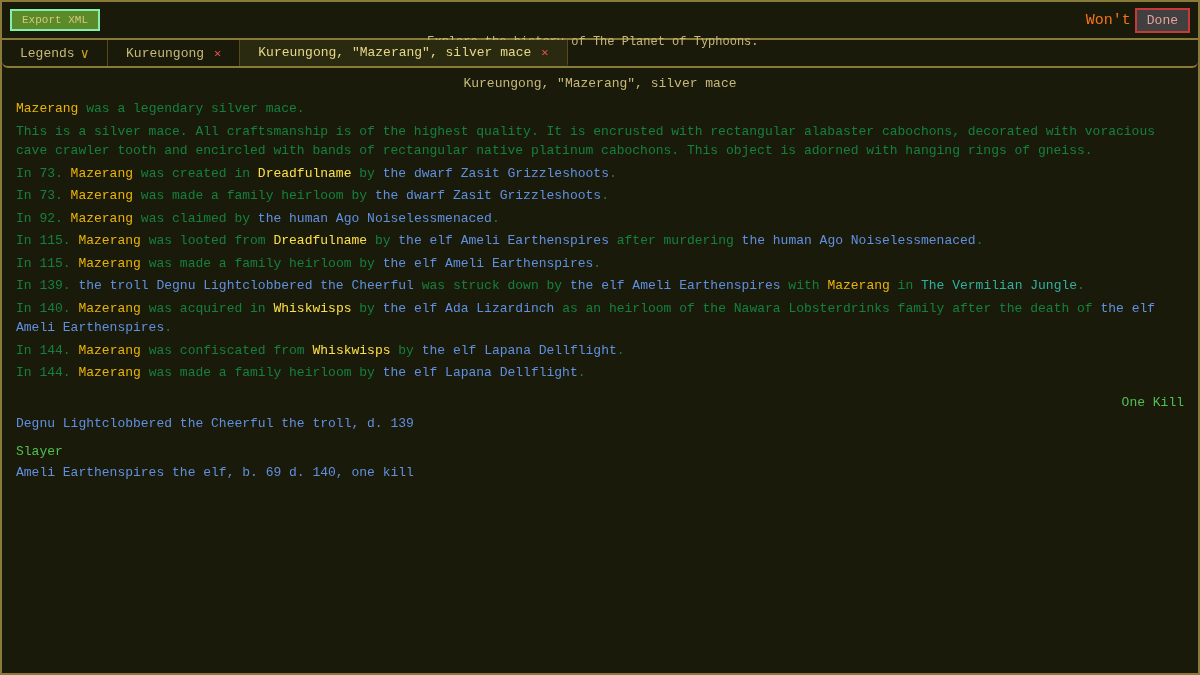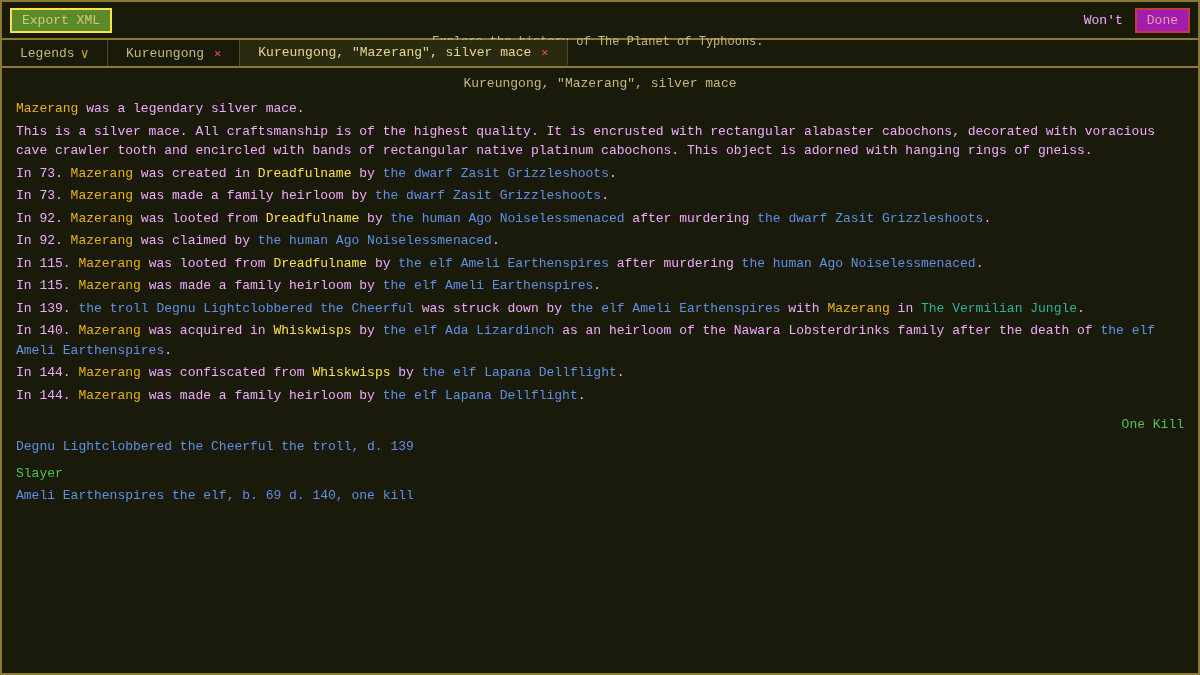--- a/index.html
+++ b/index.html
@@ -18,53 +18,54 @@
       align-items: center;
       justify-content: space-between;
       background: #1a1a0a;
       border-bottom: 2px solid #8a7a3a;
       padding: 4px 8px;
       height: 38px;
     }
     #export-btn {
       background: #5a8a2a;
       color: #d4c87a;
-      border: 2px solid #fde047;
+      border: 2px solid #86efac;
       padding: 3px 10px;
       font-family: 'Courier New', Courier, monospace;
-      font-size: 13px;
+      font-size: 11px;
       cursor: pointer;
     }
     #title {
       color: #c8b87a;
       font-size: 12px;
       text-align: center;
       flex: 1;
       margin-top: 44px;
     }
     #done-btn {
-      background: #a21caf;
+      background: #404040;
       color: #e8a0a0;
       border: 2px solid #c83a3a;
       padding: 3px 10px;
       font-family: 'Courier New', Courier, monospace;
       font-size: 13px;
       cursor: pointer;
     }
     #won-t {
-      color: #f0abfc;
-      font-size: 13px;
-      margin-right: 12px;
+      color: #f97316;
+      font-size: 15px;
+      margin-right: 4px;
     }
     #tabs-bar {
       display: flex;
       align-items: stretch;
       background: #1a1a0a;
       border-bottom: 2px solid #8a7a3a;
       height: 28px;
+      border-radius: 6px;
     }
     .tab {
       display: flex;
       align-items: center;
       padding: 2px 18px;
       border-right: 1px solid #5a4a1a;
       cursor: pointer;
       color: #c8b87a;
       position: relative;
       font-size: 13px;
@@ -94,21 +95,21 @@
     #artifact-title {
       text-align: center;
       color: #c8b87a;
       margin-bottom: 8px;
       font-size: 13px;
     }
     .line {
       margin-bottom: 3px;
       line-height: 1.5;
     }
-    .white { color: #f0abfc; }
+    .white { color: #15803d; }
     .cyan { color: #eab308; }
     .orange { color: #fde047; }
     .light-blue { color: #6090e0; text-align: right; }
     .teal { color: #30b0a0; }
     .section-header {
       color: #50c050;
       margin-top: 10px;
       margin-bottom: 2px;
       text-align: right;
     }
@@ -154,23 +155,20 @@
   <div class="line white">    This is a silver mace. All craftsmanship is of the highest quality. It is encrusted with rectangular alabaster cabochons, decorated with voracious cave crawler tooth and encircled with bands of rectangular native platinum cabochons. This object is adorned with hanging rings of gneiss.</div>
 
   <div class="line">
     <span class="white">In 73. </span><span class="cyan">Mazerang</span><span class="white"> was created in </span><span class="orange">Dreadfulname</span><span class="white"> by </span><span class="light-blue">the dwarf Zasit Grizzleshoots</span><span class="white">.</span>
   </div>
 
   <div class="line">
     <span class="white">In 73. </span><span class="cyan">Mazerang</span><span class="white"> was made a family heirloom by </span><span class="light-blue">the dwarf Zasit Grizzleshoots</span><span class="white">.</span>
   </div>
 
-  <div class="line">
-    <span class="white">In 92. </span><span class="cyan">Mazerang</span><span class="white"> was looted from </span><span class="orange">Dreadfulname</span><span class="white"> by </span><span class="light-blue">the human Ago Noiselessmenaced</span><span class="white"> after murdering </span><span class="light-blue">the dwarf Zasit Grizzleshoots</span><span class="white">.</span>
-  </div>
 
   <div class="line">
     <span class="white">In 92. </span><span class="cyan">Mazerang</span><span class="white"> was claimed by </span><span class="light-blue">the human Ago Noiselessmenaced</span><span class="white">.</span>
   </div>
 
   <div class="line">
     <span class="white">In 115. </span><span class="cyan">Mazerang</span><span class="white"> was looted from </span><span class="orange">Dreadfulname</span><span class="white"> by </span><span class="light-blue">the elf Ameli Earthenspires</span><span class="white"> after murdering </span><span class="light-blue">the human Ago Noiselessmenaced</span><span class="white">.</span>
   </div>
 
   <div class="line">

